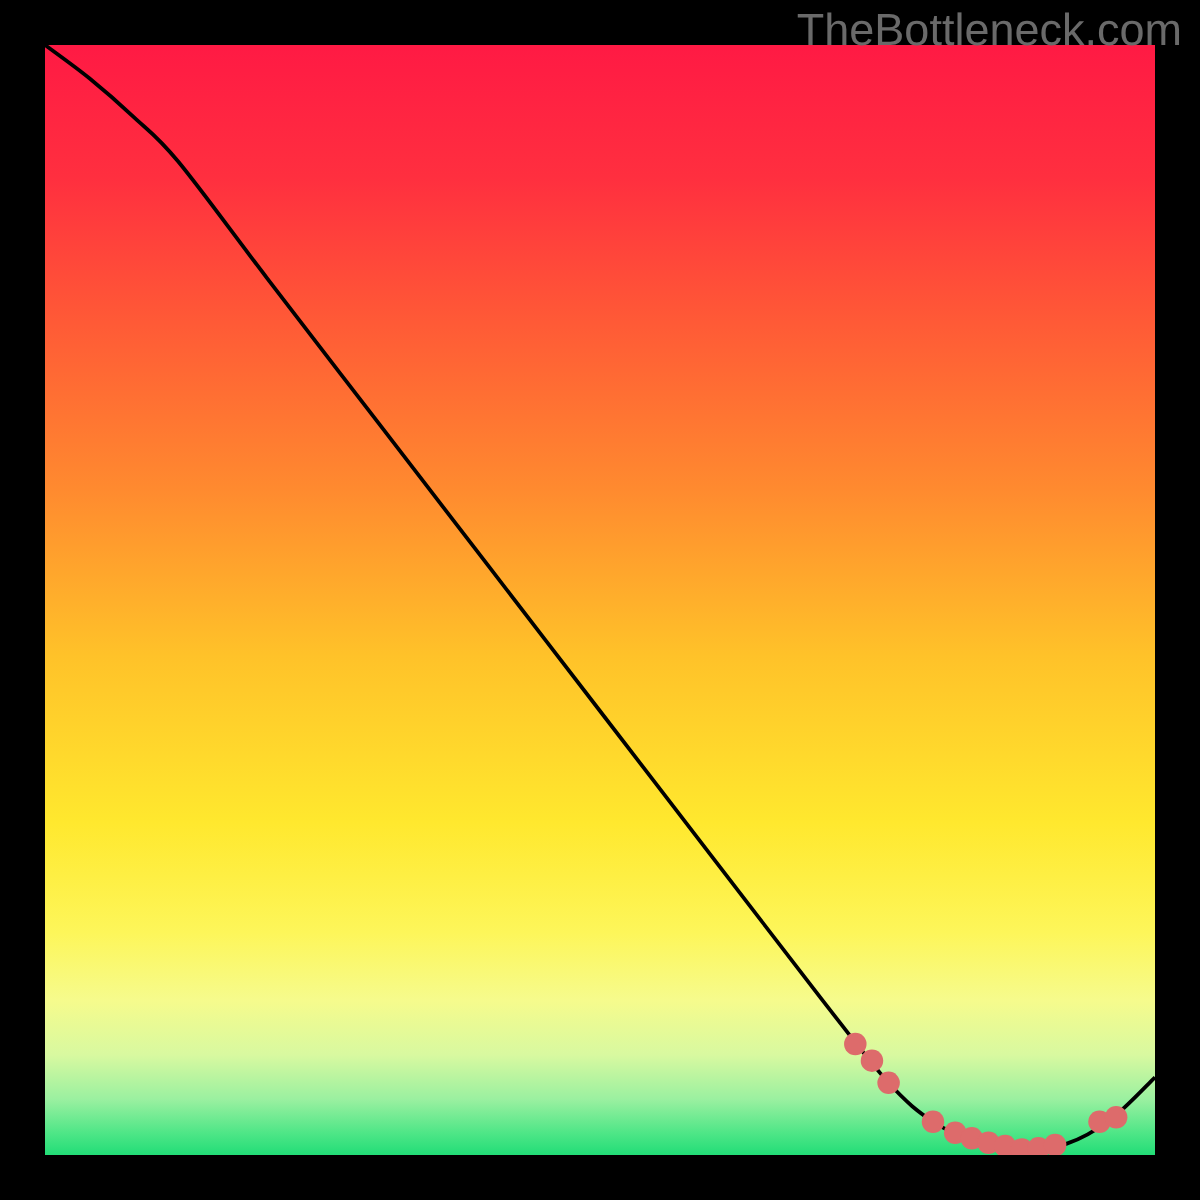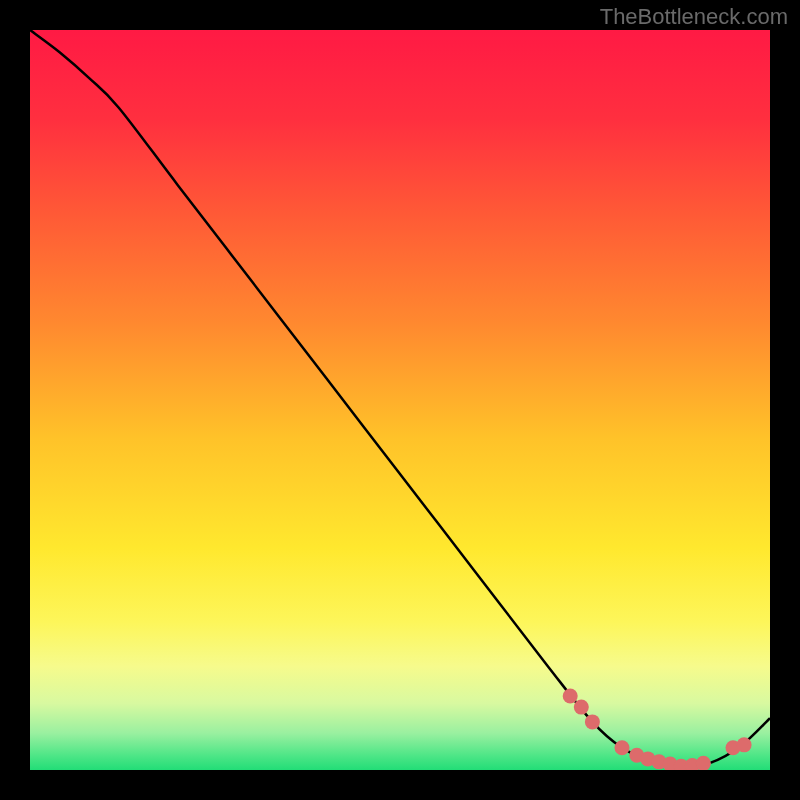--- a/index.html
+++ b/index.html
@@ -8,21 +8,21 @@
     height: 800px;
     background: #000;
     position: relative;
     font-family: Arial, sans-serif;
   }
   .watermark {
     position: absolute;
     top: 4px;
     right: 12px;
     color: #6a6a6a;
-    font-size: 22px;
+    font-size: 30px;
     font-weight: 500;
     z-index: 10;
   }
   .plot-area {
     position: absolute;
     left: 30px;
     top: 30px;
     width: 740px;
     height: 740px;
   }

